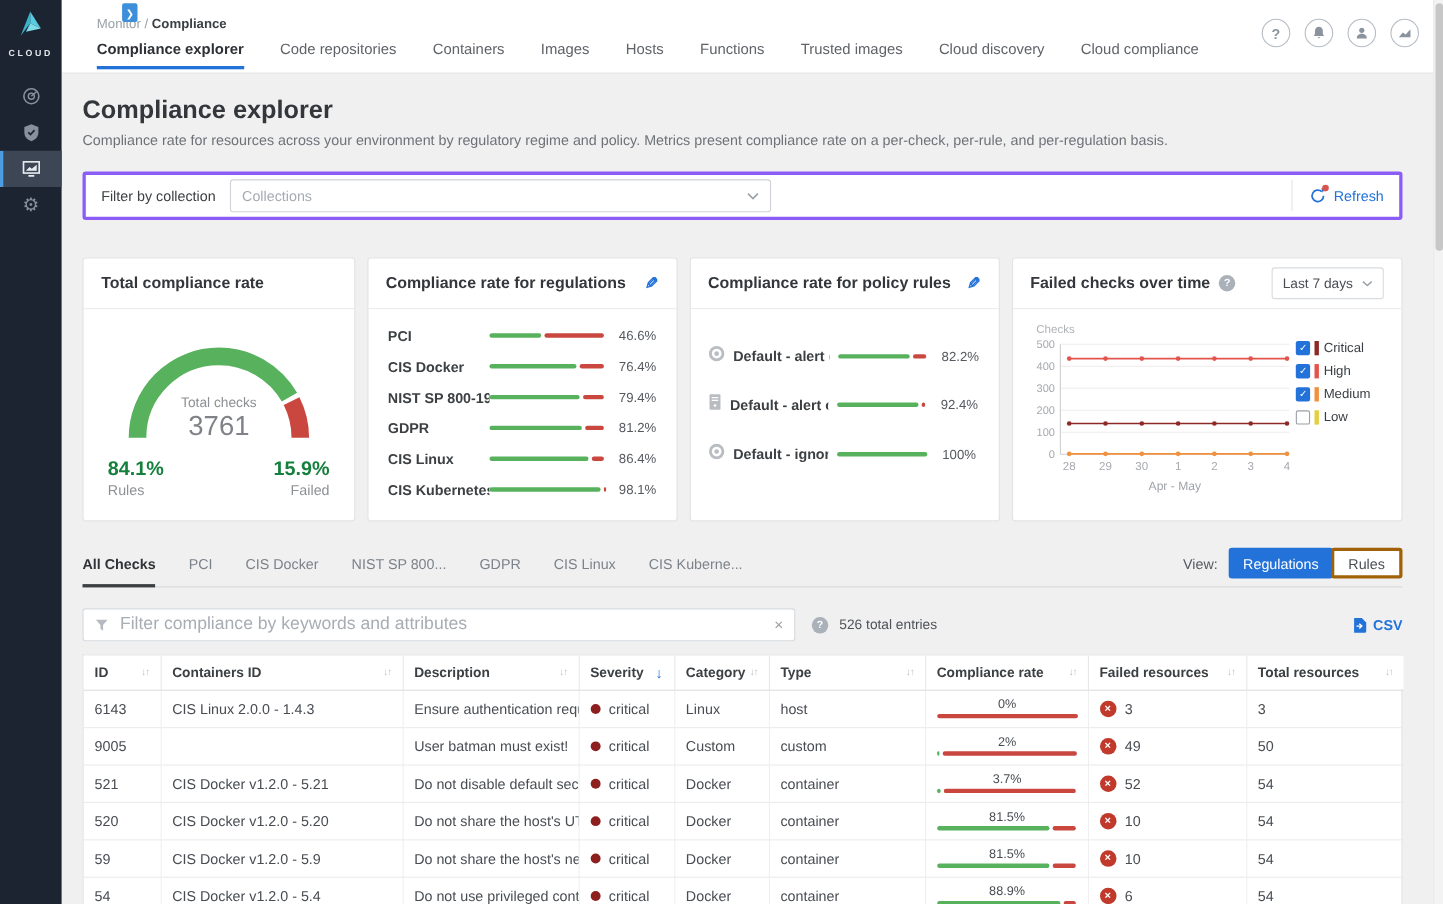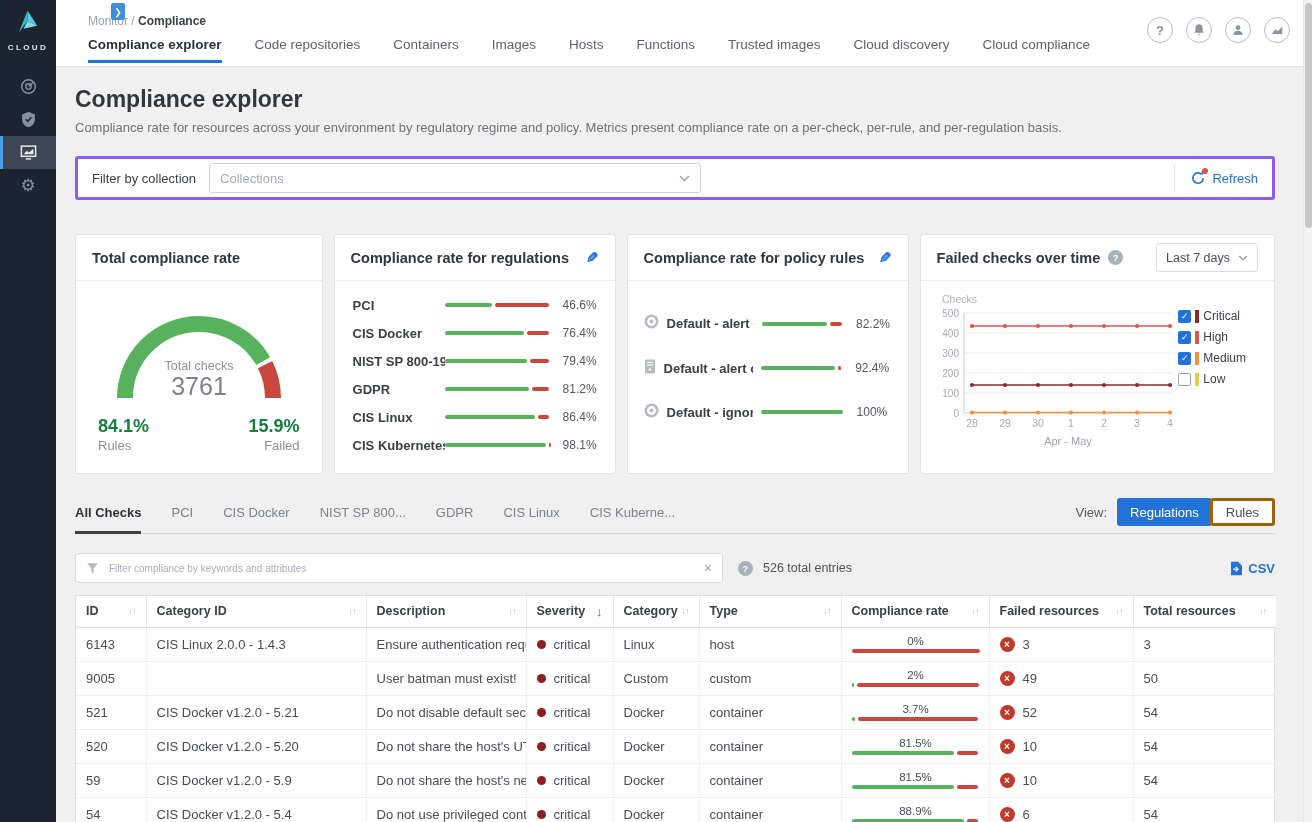--- a/index.html
+++ b/index.html
@@ -99,21 +99,21 @@
   .view-ctl { position:absolute; right:0; bottom:7px; display:flex; align-items:center; gap:10px; }
   .view-label { font-size:13px; color:#55595e; }
   .seg { display:flex; }
   .seg-btn { height:28px; padding:0 13px; font-size:13px; display:flex; align-items:center; cursor:pointer; }
   .seg-btn.on { background:#2272d9; color:#fff; border-radius:3px; }
   .seg-btn.off { background:#fff; color:#4a4e54; border:3px solid #a16207; border-radius:3px; margin-left:-2px; }
 
   
   .toolbar-row { display:flex; align-items:center; margin-top:19px; }
   .search-box { width:648px; height:30px; background:#fff; border:1px solid #d6dade; border-radius:3px; display:flex; align-items:center; gap:8px; padding:0 10px; }
-  .search-box input { flex:1; border:0; outline:0; font-size:10px; color:#3c4043; font-family:inherit; background:transparent; }
+  .search-box input { flex:1; border:0; outline:0; font-size:16px; color:#3c4043; font-family:inherit; background:transparent; }
   .search-box input::placeholder { color:#a8adb4; }
   .clear-x { color:#9aa0a6; font-size:14px; cursor:pointer; line-height:1; }
   .entries { font-size:12.5px; color:#4e5256; margin-left:10px; }
   .csv-btn { display:flex; align-items:center; gap:5px; color:#2272d9; font-size:13px; font-weight:bold; cursor:pointer; }
 
   
   .grid-wrap { margin-top:12px; border:1px solid #e0e0e0; border-bottom:0; background:#fff; }
   table.grid { width:1200px; border-collapse:collapse; table-layout:fixed; }
   .grid th { border-right:1px solid #e8e8e8; border-bottom:1px solid #dedede; padding:0 10px; height:31px; background:#fff; }
   .grid th:last-child, .grid td:last-child { border-right:0; }
@@ -527,21 +527,21 @@
           <thead>
               <tr id="grid-head">
                 <th>
                   <div class="th-in">
                     <span>ID</span>
                     <span class="sort-pair">↓↑</span>
                   </div>
                 </th>
                 <th>
                   <div class="th-in">
-                    <span>Category ID</span>
+                    <span>Containers ID</span>
                     <span class="sort-pair">↓↑</span>
                   </div>
                 </th>
                 <th>
                   <div class="th-in">
                     <span>Description</span>
                     <span class="sort-pair">↓↑</span>
                   </div>
                 </th>
                 <th>

